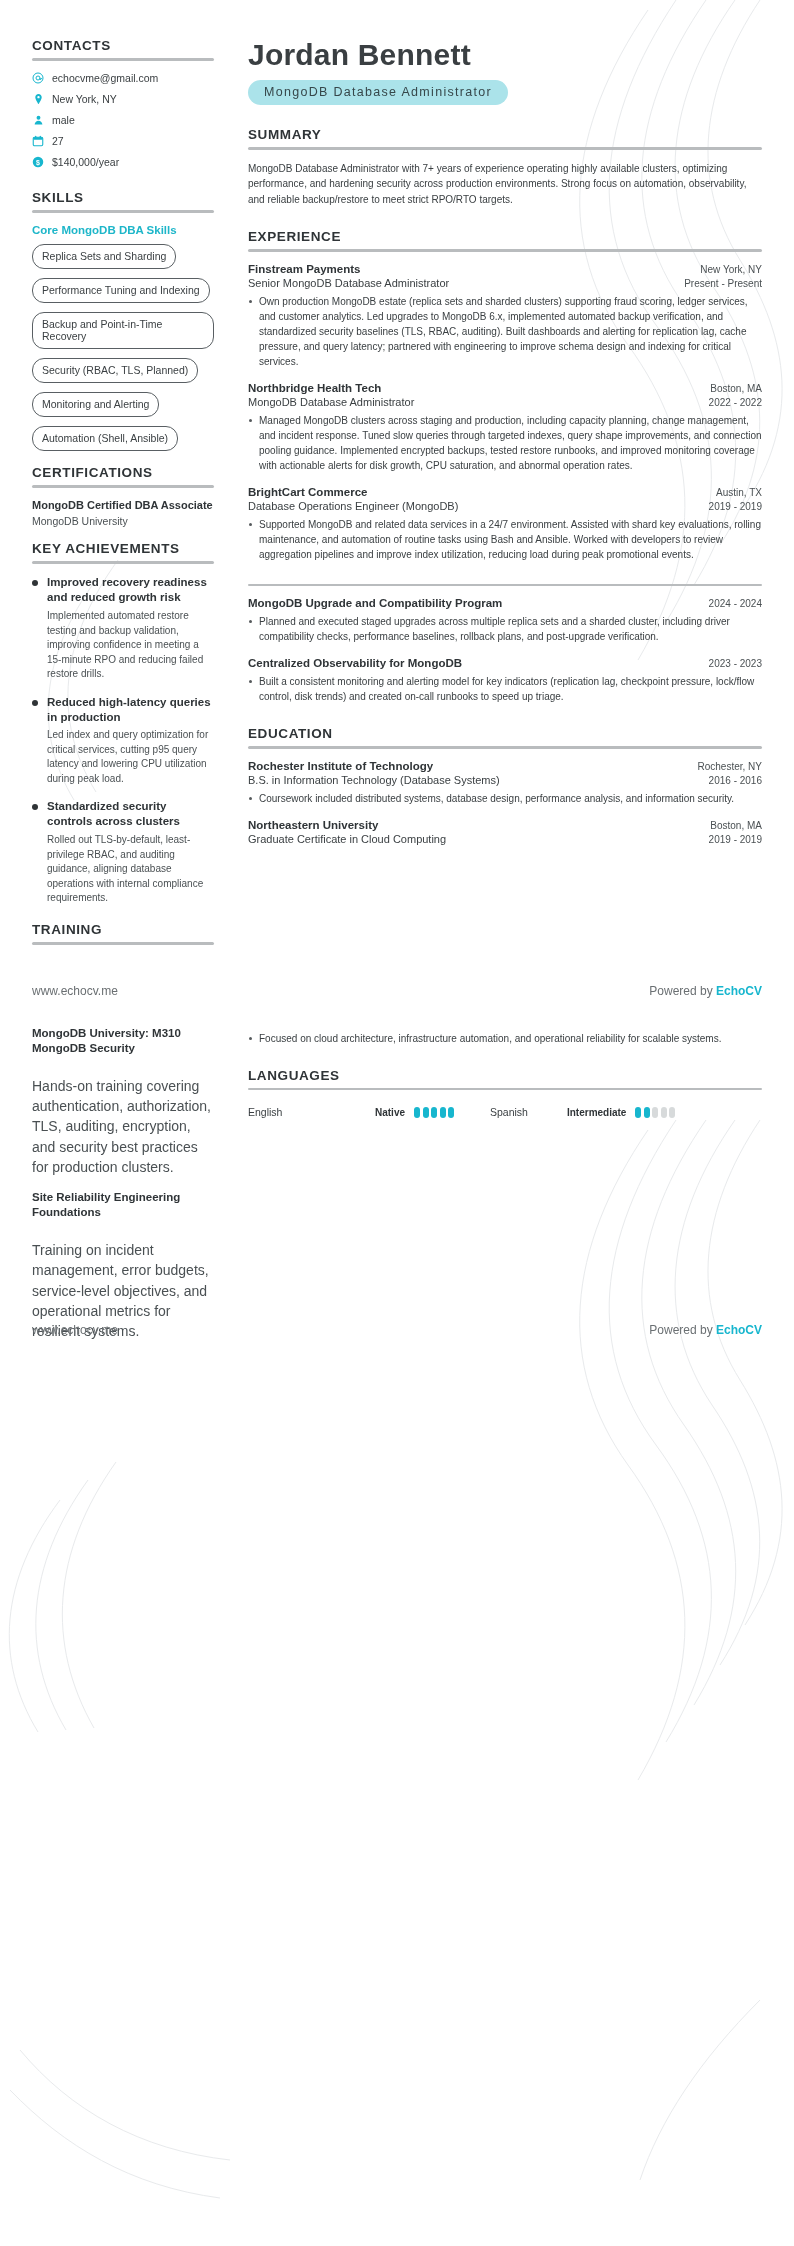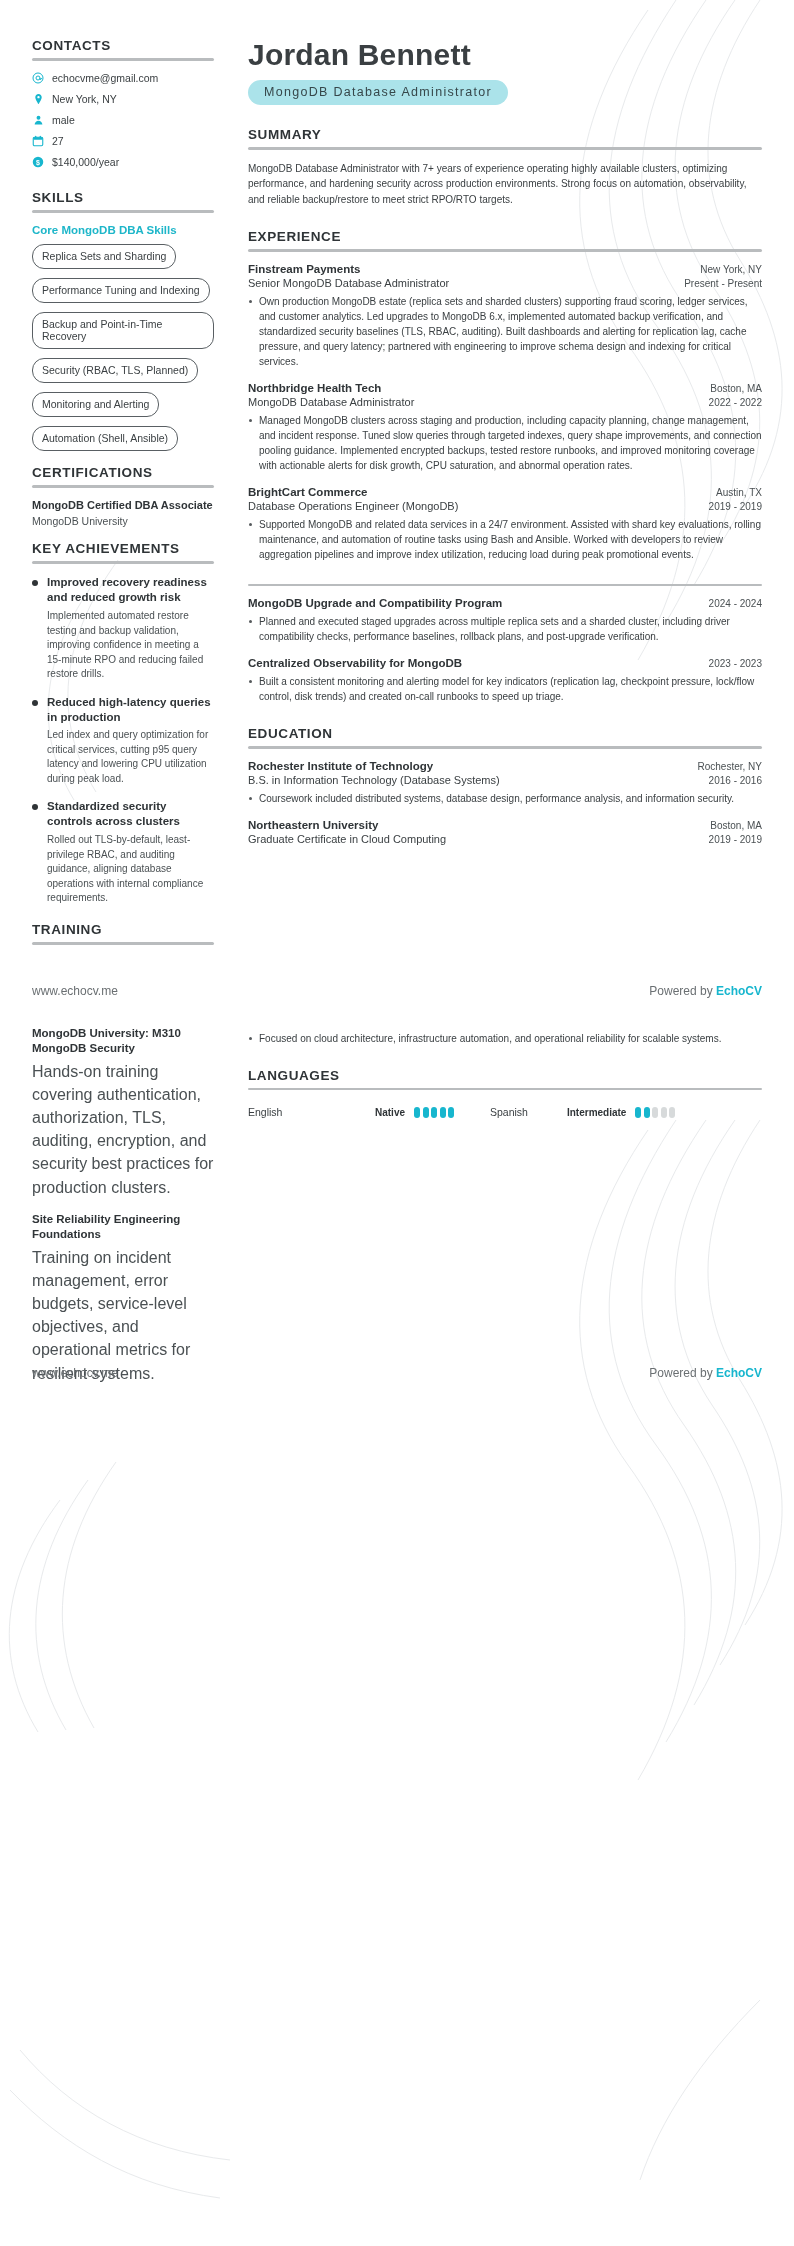--- a/index.html
+++ b/index.html
@@ -142,24 +142,24 @@
 
   
   .train { margin-bottom: 13px; }
   .train-name {
     font-size: 11.5px;
     font-weight: bold;
     color: #2f3437;
     line-height: 1.3;
   }
   .train-desc {
-    font-size: 16px;
+    font-size: 14px;
     color: #4a5053;
     line-height: 1.45;
-    margin-top: 4px;
+    margin-top: 20px;
   }
 
   
   .name {
     font-size: 30px;
     font-weight: bold;
     color: #3a3f42;
     letter-spacing: 0.2px;
     line-height: 1.1;
   }

